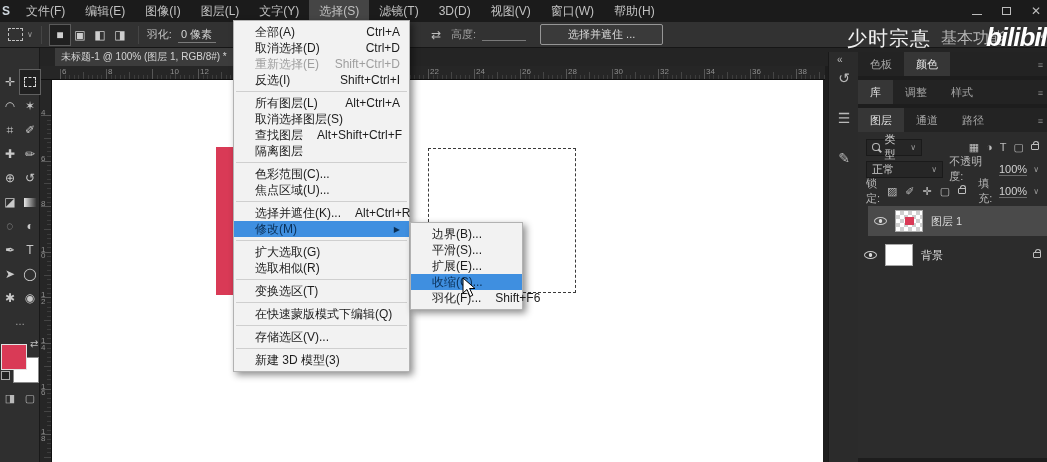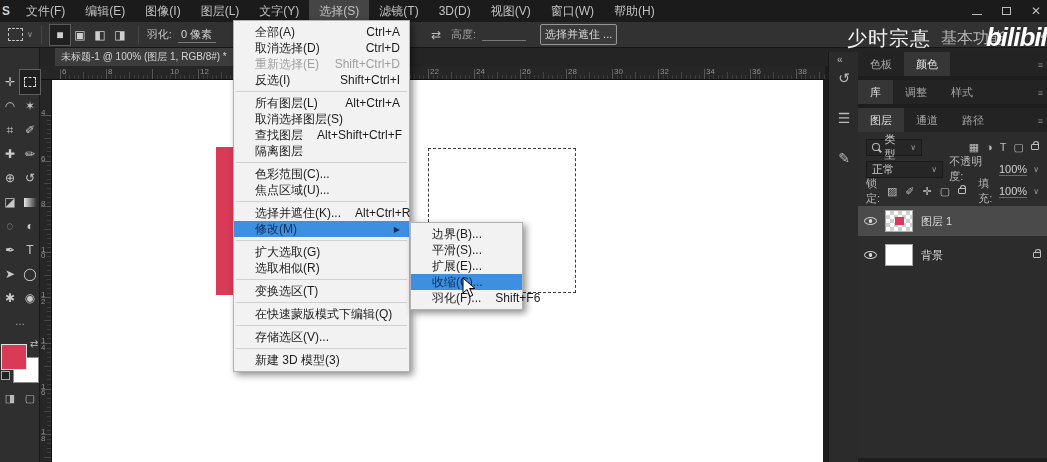--- a/index.html
+++ b/index.html
@@ -25,21 +25,21 @@
     background:#323232; border-bottom:1px solid #161616; display:flex; align-items:center;
     font-size:11px; color:#c4c4c4; z-index:5; }
   .ob-sep { width:1px; height:18px; background:#454545; margin:0 8px; }
   .ob-toolicon { width:15px; height:13px; border:1px dashed #bfbfbf; margin-left:8px; }
   .ob-chev { font-size:8px; color:#9a9a9a; margin-left:4px; }
   .ob-mode { width:20px; text-align:center; font-size:12px; color:#cfcfcf; line-height:20px; }
   .ob-mode.active { background:#202020; outline:1px solid #5a5a5a; }
   .ob-field { border-bottom:1px solid #7a7a7a; min-width:38px; padding:0 3px; color:#d6d6d6; }
   .ob-swap { font-size:12px; color:#bdbdbd; margin:0 10px; }
   .ob-btn { margin-left:14px; background:#3a3a3a; border:1px solid #969696; border-radius:2px;
-    padding:2px 4px; color:#dcdcdc; font-size:11px; }
+    padding:2px 27px; color:#dcdcdc; font-size:11px; }
   
   .watermark { position:absolute; right:0; top:20px; width:200px; height:36px; z-index:50; pointer-events:none; }
   .wm-user { position:absolute; left:0; top:5px; font-size:20px; color:rgba(255,255,255,.93); letter-spacing:1px; font-weight:500;}
   .wm-workspace { position:absolute; right:42px; top:8px; font-size:16px; color:#b5b5b5; }
   .wm-chev { position:absolute; right:2px; top:10px; font-size:9px; color:#cfcfcf; }
   .wm-logo { position:absolute; right:-6px; top:2px; font-size:26px; font-weight:bold; font-style:italic;
     color:#fff; letter-spacing:-1px; text-shadow:0 0 2px rgba(0,0,0,.3); }
   
   .tabrow { position:absolute; left:40px; top:48px; right:0; height:18px; background:#242424; z-index:4;}
   .doctab { position:absolute; left:15px; top:0; height:18px; background:#3c3c3c; color:#d4d4d4;
@@ -112,21 +112,21 @@
   .pmenu-ic { position:absolute; right:4px; top:8px; color:#8a8a8a; font-size:9px; }
   .layersbody { background:#2c2c2c; padding-top:4px; height:326px; }
   .lrow { display:flex; align-items:center; gap:6px; padding:0 8px; height:22px; color:#b9b9b9; }
   .fieldbox { background:#262626; border:1px solid #1a1a1a; height:17px; display:flex; align-items:center;
     gap:5px; padding:0 5px; color:#cfcfcf; }
   .chev { font-size:8px; color:#9a9a9a; margin-left:auto; }
   .ficons { display:flex; gap:7px; margin-left:auto; color:#bdbdbd; font-size:11px; align-items:center;}
   .pct { border-bottom:1px solid #6a6a6a; color:#d2d2d2; }
   .lockicons { display:flex; gap:8px; align-items:center; color:#c0c0c0; font-size:11px; }
   .layerrow { display:flex; align-items:center; gap:8px; height:30px; padding:0 6px; color:#dcdcdc; margin-top:4px;}
-  .layerrow.selected { background:#4a4a4a; }
+  .layerrow.selected { background:#4a4a4a;margin-left:10px; }
   .thumb { width:28px; height:22px; border:1px solid #a8a8a8; }
   .thumb.checker { background-image:
       linear-gradient(45deg,#cfcfcf 25%,transparent 25%,transparent 75%,#cfcfcf 75%),
       linear-gradient(45deg,#cfcfcf 25%,#ffffff 25%,#ffffff 75%,#cfcfcf 75%);
       background-size:8px 8px; background-position:0 0,4px 4px; position:relative; }
   .thumb.checker::after { content:""; position:absolute; left:9px; top:6px; width:9px; height:8px; }
   .thumb.white { background:#fff; }
   .rowlock { margin-left:auto; }
   
   .ieye { display:inline-block; width:13px; height:8px; border:1px solid #c9c9c9; border-radius:50%;

